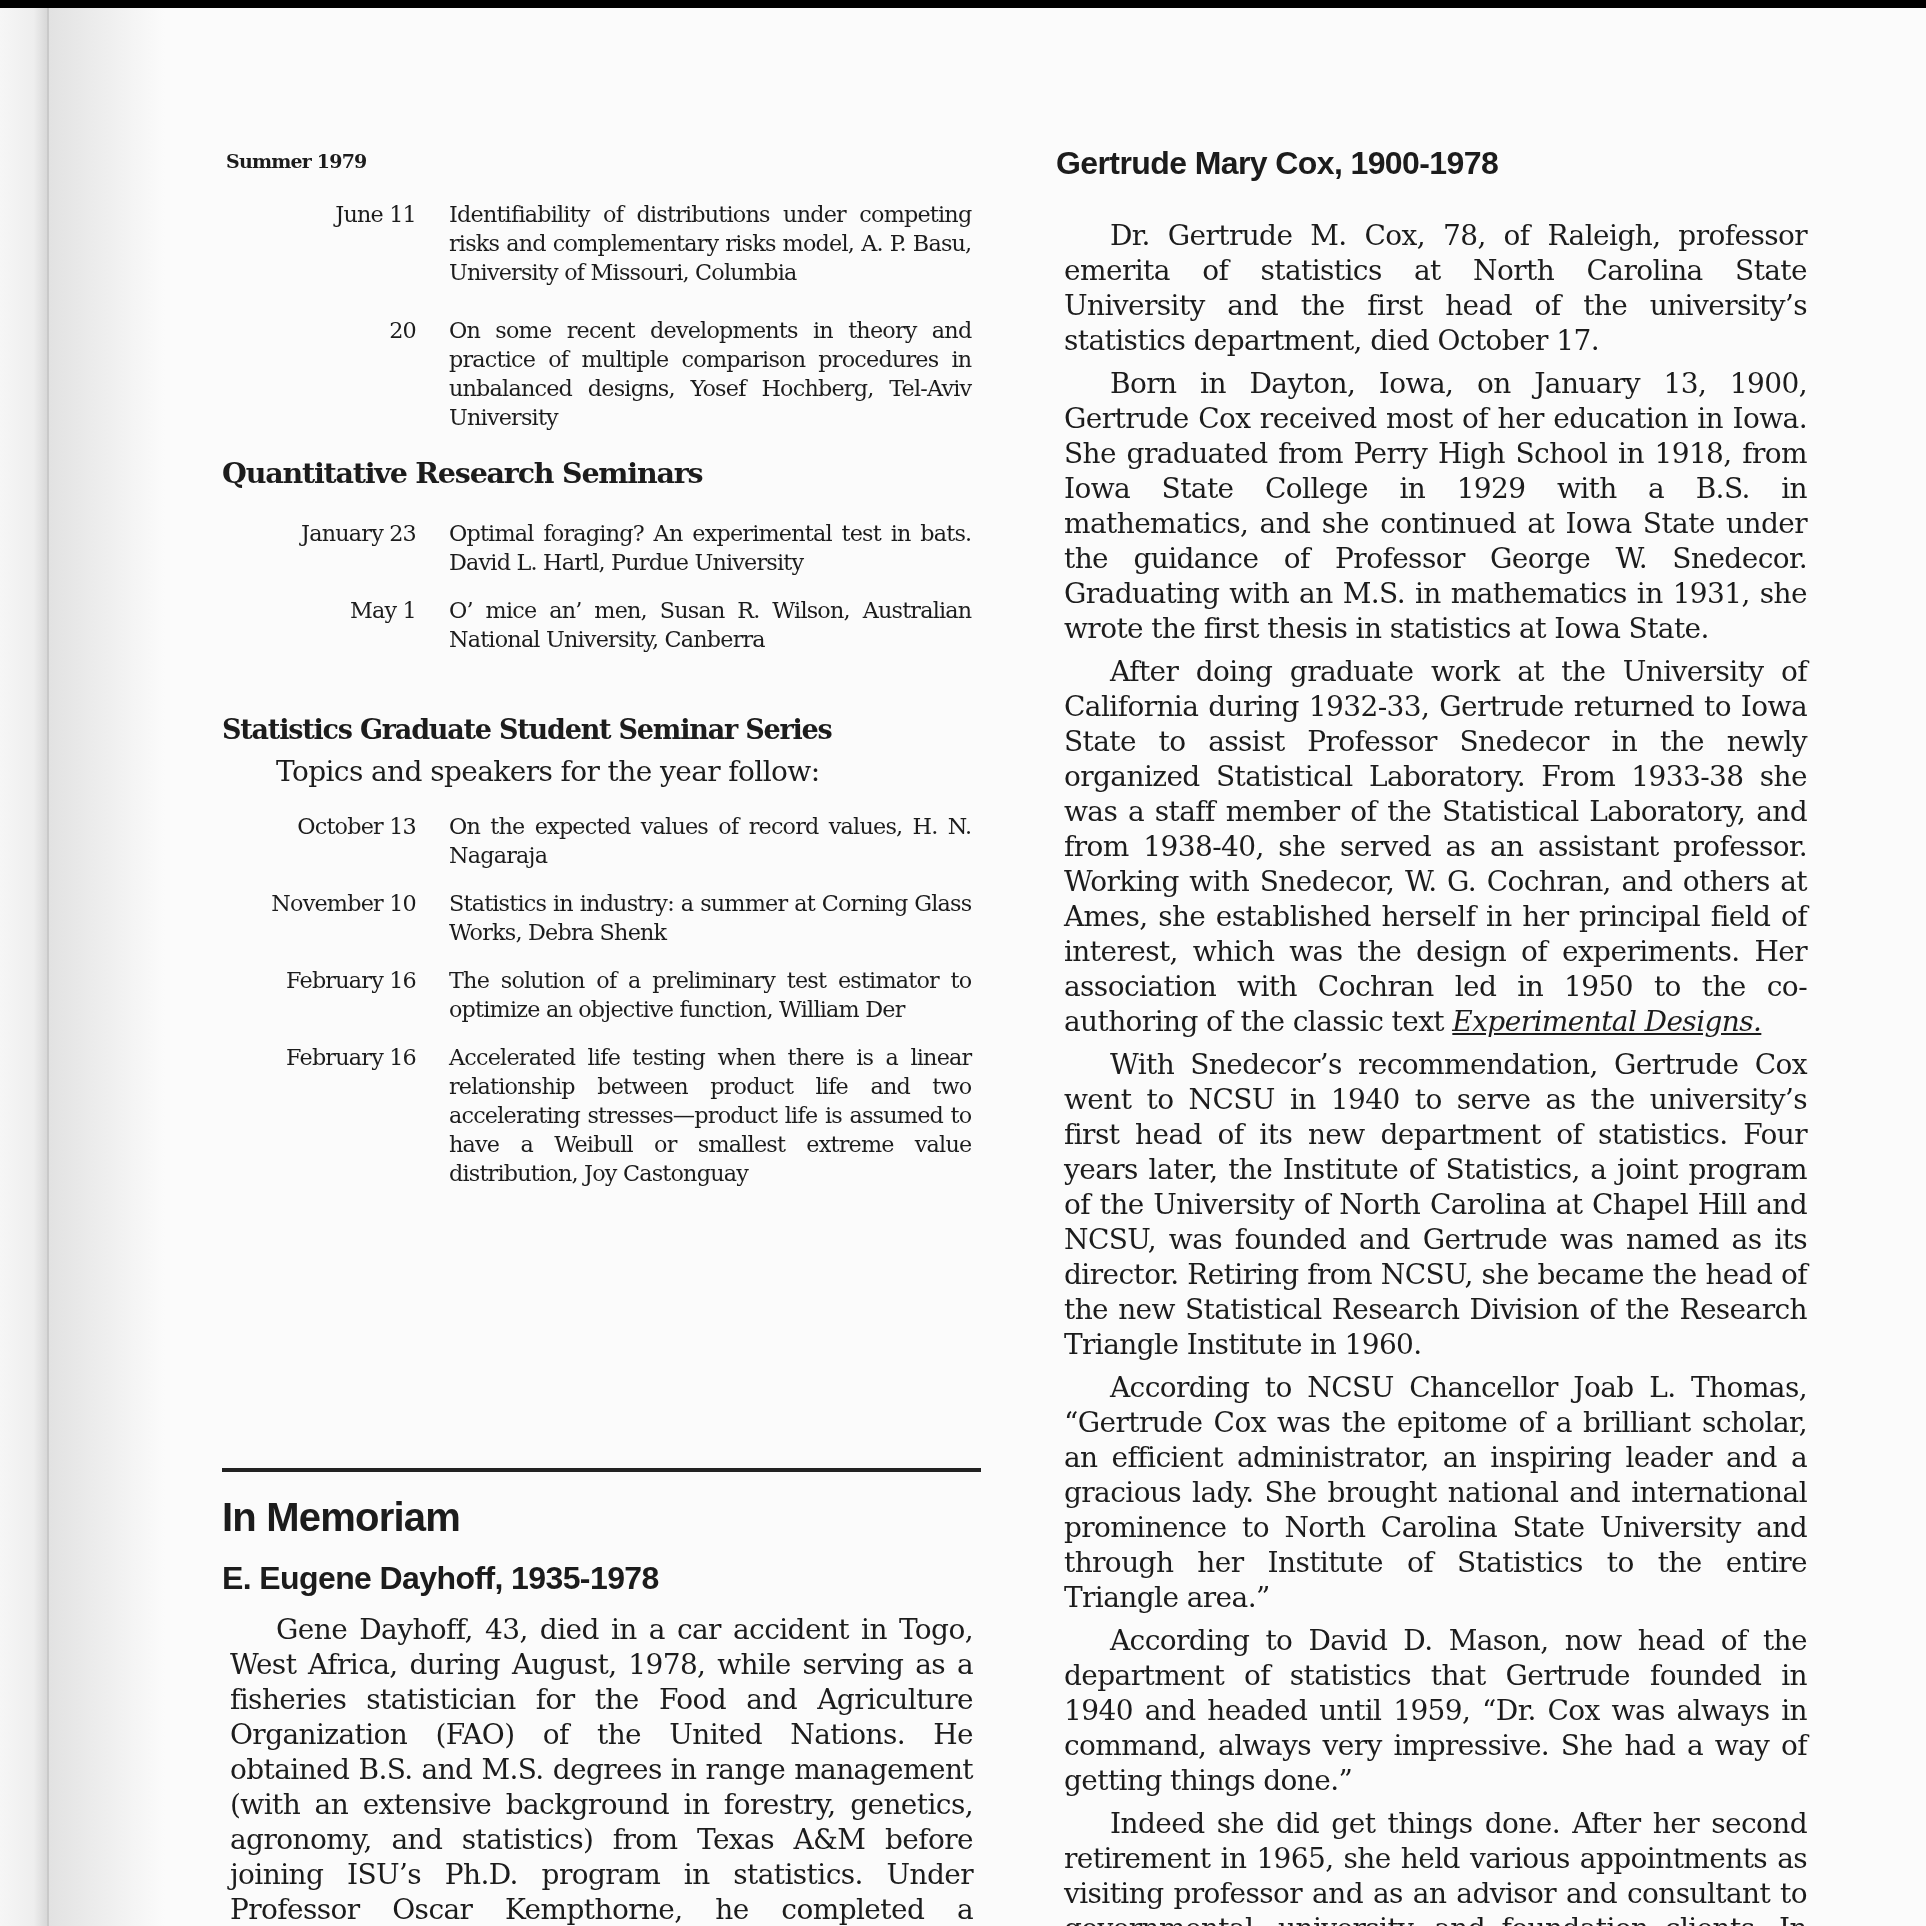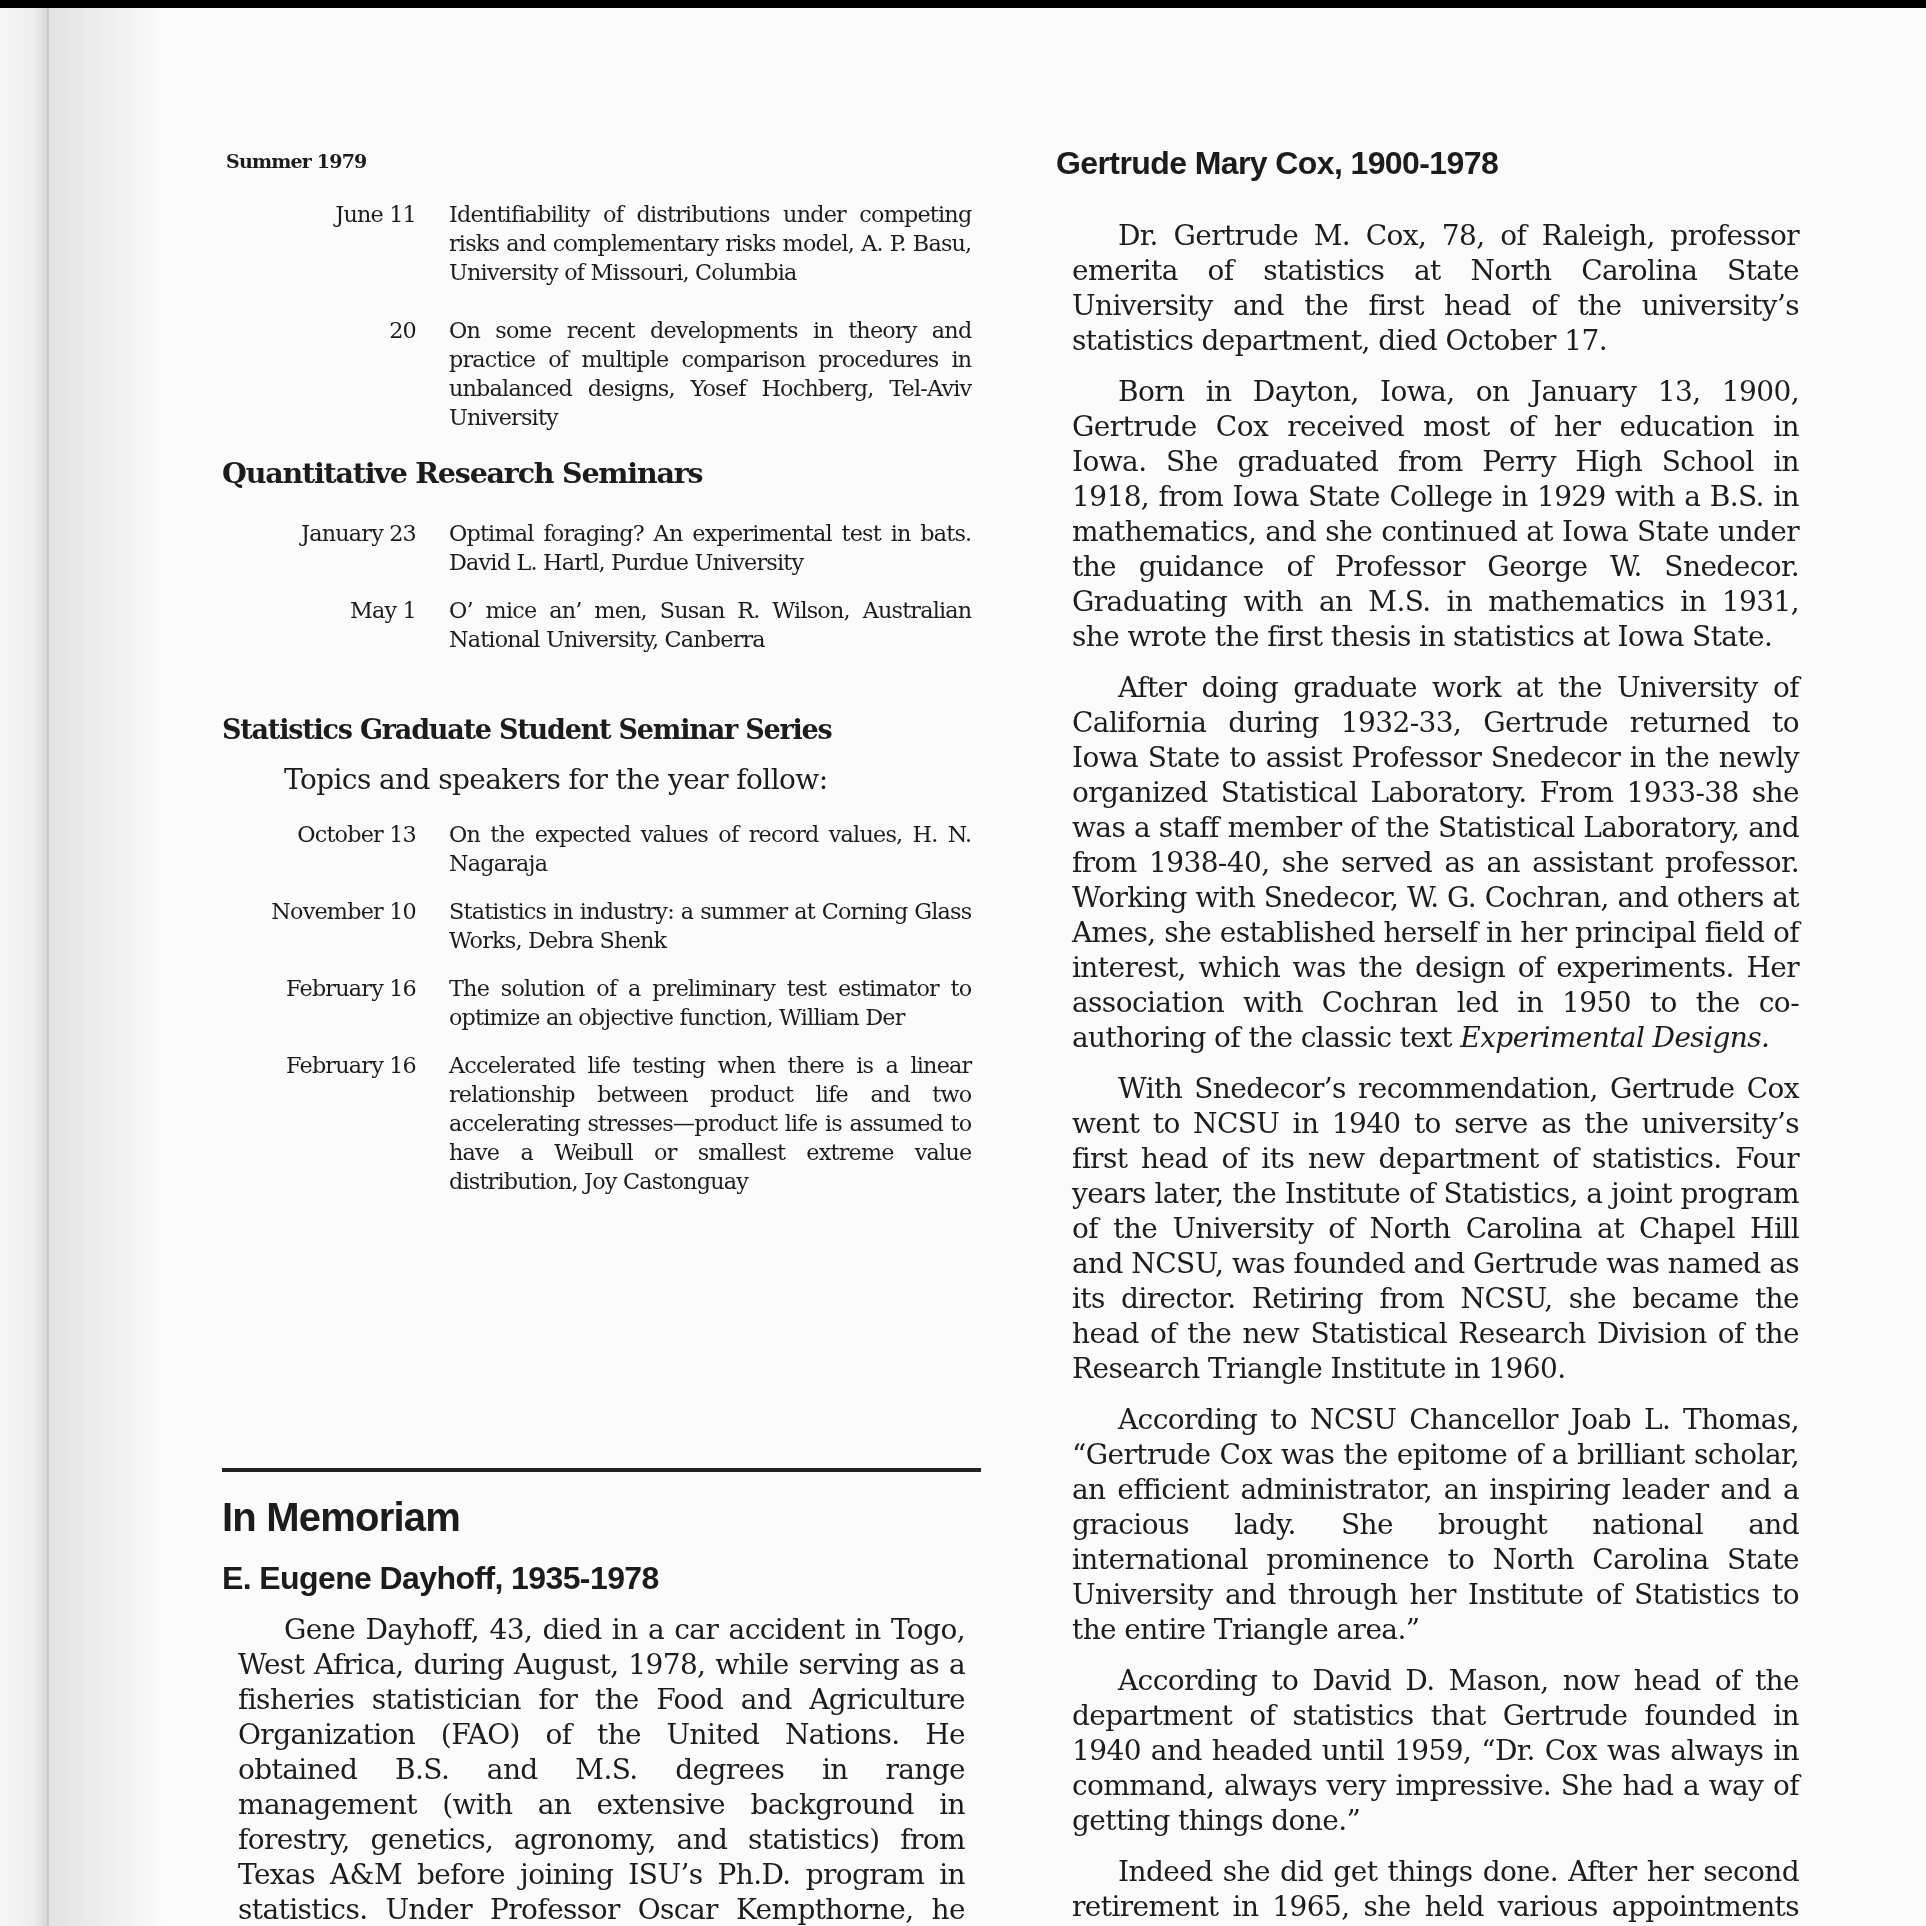--- a/index.html
+++ b/index.html
@@ -20,22 +20,22 @@
   .col-right { position: absolute; left: 1056px; top: 146px; width: 759px; }
 
   .section-label { font-family: "DejaVu Serif", serif; font-weight: bold; font-size: 21px; letter-spacing: -0.8px; margin: 4px; line-height: 1.2; }
   .section-head { font-family: "DejaVu Serif", serif; font-weight: bold; font-size: 28.5px; letter-spacing: -1.2px; margin: 0; line-height: 1.2; }
 
   .sem-list { margin: 0; padding: 0; }
   .sem-item { display: flex; font-size: 22.3px; line-height: 29px; letter-spacing: -0.8px; }
   .sem-date { width: 227px; flex: none; text-align: right; padding-right: 33px; box-sizing: border-box; white-space: nowrap; }
   .sem-text { flex: 1; text-align: justify; padding-right: 9.6px; }
 
-  .body-p { font-size: 28px; line-height: 35px; letter-spacing: -0.6px; text-align: justify; margin: 16px; text-indent: 46px; }
-  .body-p i { font-style: italic; }
+  .body-p { font-size: 28px; line-height: 35px; letter-spacing: -0.6px; text-align: justify; margin: 8px; text-indent: 46px; }
+  .body-p i { font-style: italic; text-decoration: underline; }
 
   .sans-big { font-family: "Liberation Sans", "DejaVu Sans", sans-serif; font-weight: bold; font-size: 40px; letter-spacing: -0.8px; margin: 0; line-height: 1.1; }
   .sans-med { font-family: "Liberation Sans", "DejaVu Sans", sans-serif; font-weight: bold; font-size: 32px; letter-spacing: -0.6px; margin: 0; line-height: 1.1; }
 
   .rule { position: absolute; left: 222px; top: 1468px; width: 759px; height: 3.5px; background: #222; }
 </style>
 </head>
 <body>
 
 <div class="topbar"></div>

